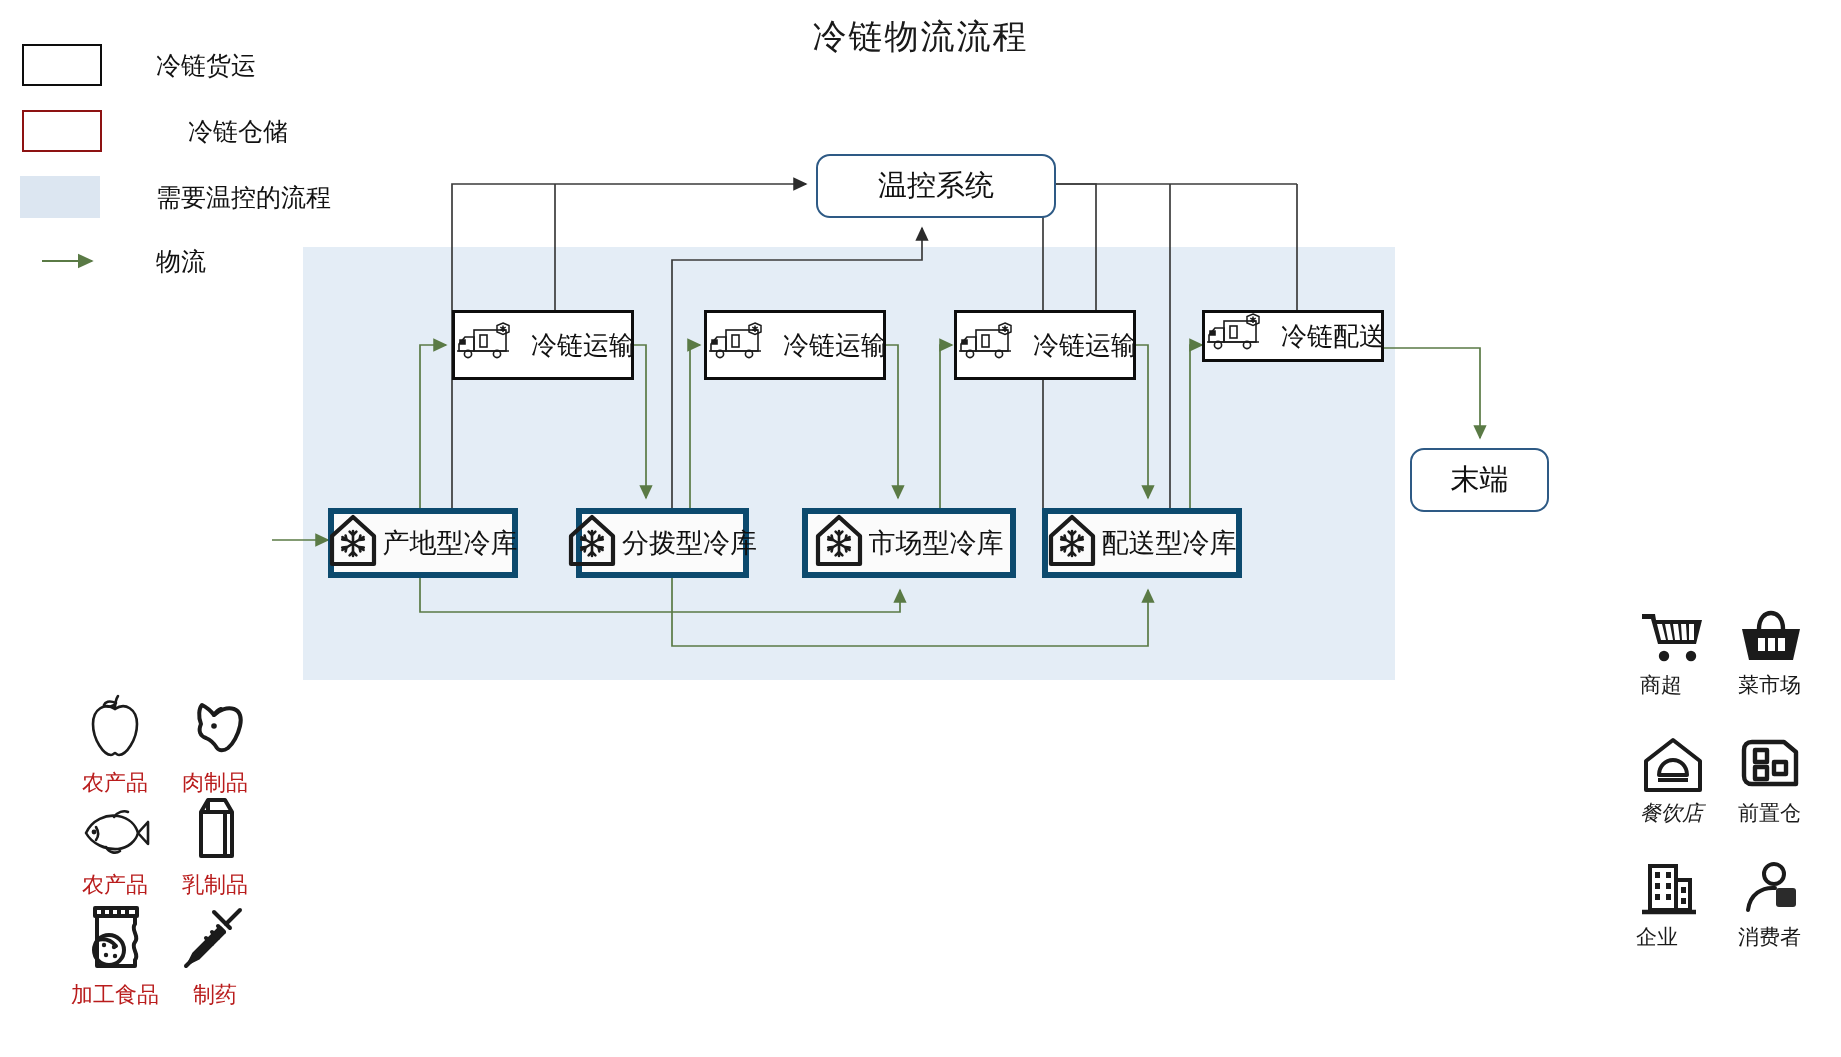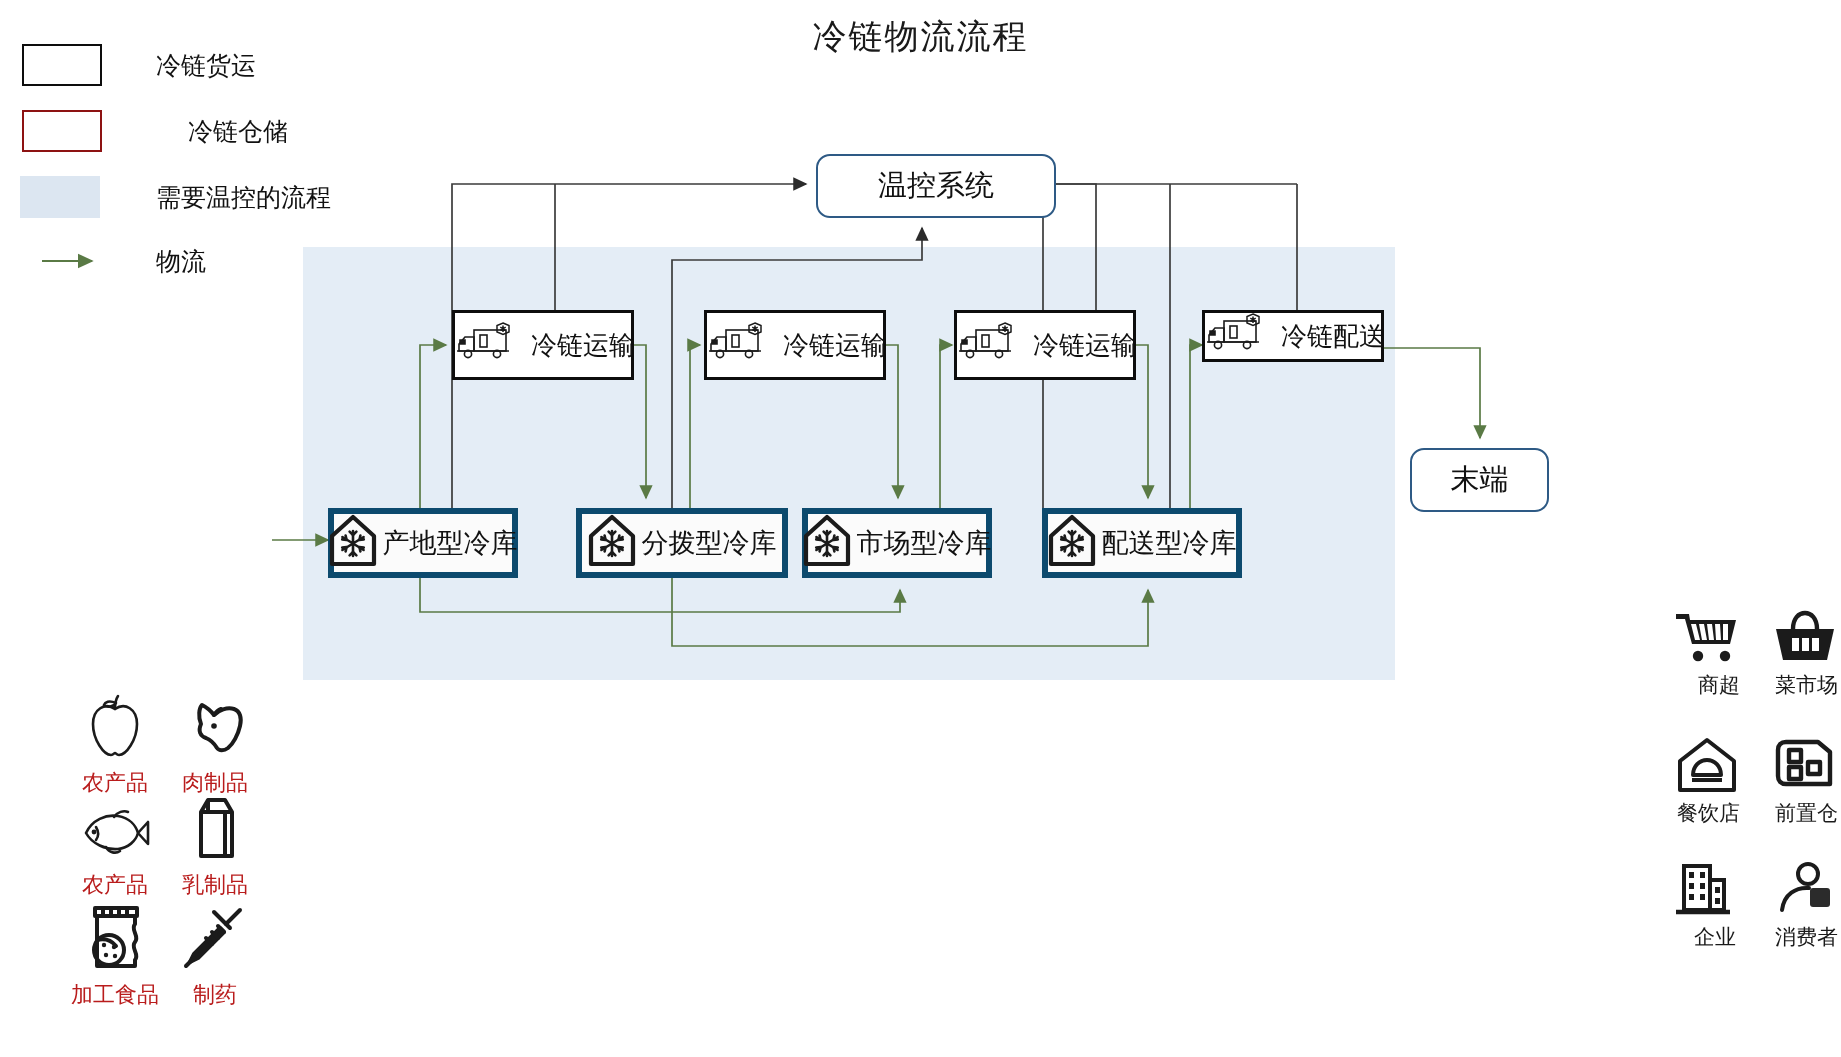--- a/index.html
+++ b/index.html
@@ -38,21 +38,21 @@
   .truck-node .n-text{font-size:26px;}
   .store-node{gap:6px;}
   .store-node .n-text{font-size:27px;}
 
   
   .goods-grid{position:absolute;left:60px;top:690px;width:240px;}
   .goods-cell{position:absolute;text-align:center;width:110px;}
   .goods-cap{font-size:22px;color:#b91c1c;margin-top:2px;white-space:nowrap;}
 
   .term-grid{position:absolute;left:1640px;top:608px;width:200px;}
-  .term-cell{position:absolute;text-align:right;width:100px;}
+  .term-cell{position:absolute;text-align:left;width:100px;}
   .term-cap{font-size:21px;color:#1a1a1a;margin-top:1px;white-space:nowrap;}
 </style>
 </head>
 <body>
 
 <div class="canvas">
 
   <div class="title">冷链物流流程</div>
 
   <div class="coldzone"></div>
@@ -237,36 +237,36 @@
           <path d="M24,17 L24,42 M13.4,23 L34.6,36 M34.6,23 L13.4,36"></path>
           <path d="M24,21 L20.6,17.6 M24,21 L27.4,17.6 M24,38 L20.6,41.4 M24,38 L27.4,41.4"></path>
           <path d="M17.6,26 L13.2,25.4 M17.6,26 L16.6,21.6 M30.4,33 L34.8,33.6 M30.4,33 L31.4,37.4"></path>
           <path d="M30.4,26 L34.8,25.4 M30.4,26 L31.4,21.6 M17.6,33 L13.2,33.6 M17.6,33 L16.6,37.4"></path>
         </g>
       </svg>
     </span>
     <span class="n-text">产地型冷库</span>
   </div>
 
-  <div class="node n-red store-node" style="left:576px;top:508px;width:212px;height:70px;justify-content:center;">
+  <div class="node n-red store-node" style="left:576px;top:508px;width:173px;height:70px;justify-content:center;">
     <span>
       <svg width="48" height="54" viewBox="0 0 48 54">
         <path d="M24,3 L45,22 L45,50 L3,50 L3,22 Z" fill="none" stroke="#1b1b1b" stroke-width="4.2" stroke-linejoin="round"></path>
         <g stroke="#1b1b1b" stroke-width="2.6" stroke-linecap="round">
           <path d="M24,17 L24,42 M13.4,23 L34.6,36 M34.6,23 L13.4,36"></path>
           <path d="M24,21 L20.6,17.6 M24,21 L27.4,17.6 M24,38 L20.6,41.4 M24,38 L27.4,41.4"></path>
           <path d="M17.6,26 L13.2,25.4 M17.6,26 L16.6,21.6 M30.4,33 L34.8,33.6 M30.4,33 L31.4,37.4"></path>
           <path d="M30.4,26 L34.8,25.4 M30.4,26 L31.4,21.6 M17.6,33 L13.2,33.6 M17.6,33 L16.6,37.4"></path>
         </g>
       </svg>
     </span>
     <span class="n-text">分拨型冷库</span>
   </div>
 
-  <div class="node n-red store-node" style="left:802px;top:508px;width:190px;height:70px;">
+  <div class="node n-red store-node" style="left:802px;top:508px;width:214px;height:70px;">
     <span>
       <svg width="48" height="54" viewBox="0 0 48 54">
         <path d="M24,3 L45,22 L45,50 L3,50 L3,22 Z" fill="none" stroke="#1b1b1b" stroke-width="4.2" stroke-linejoin="round"></path>
         <g stroke="#1b1b1b" stroke-width="2.6" stroke-linecap="round">
           <path d="M24,17 L24,42 M13.4,23 L34.6,36 M34.6,23 L13.4,36"></path>
           <path d="M24,21 L20.6,17.6 M24,21 L27.4,17.6 M24,38 L20.6,41.4 M24,38 L27.4,41.4"></path>
           <path d="M17.6,26 L13.2,25.4 M17.6,26 L16.6,21.6 M30.4,33 L34.8,33.6 M30.4,33 L31.4,37.4"></path>
           <path d="M30.4,26 L34.8,25.4 M30.4,26 L31.4,21.6 M17.6,33 L13.2,33.6 M17.6,33 L16.6,37.4"></path>
         </g>
       </svg>
@@ -420,21 +420,21 @@
           <g fill="#ffffff">
             <rect x="20" y="30" width="7" height="13"></rect>
             <rect x="30" y="30" width="7" height="13"></rect>
             <rect x="40" y="30" width="7" height="13"></rect>
           </g>
         </svg>
       </span>
       <div class="term-cap">菜市场</div>
     </div>
 
-    <div class="term-cell" style="left:0;top:128px;">
+    <div class="term-cell" style="left:0;top:128px;font-style:italic;">
       <span>
         <svg width="66" height="58" viewBox="0 0 66 58">
           <g fill="none" stroke="#1b1b1b" stroke-width="4" stroke-linejoin="round">
             <path d="M33,4 L60,25 L60,54 L6,54 L6,25 Z"></path>
             <path d="M18,44 L48,44"></path>
             <path d="M19,39 C19,30 25.5,24 33,24 C40.5,24 47,30 47,39 Z"></path>
           </g>
         </svg>
       </span>
       <div class="term-cap">餐饮店</div>

